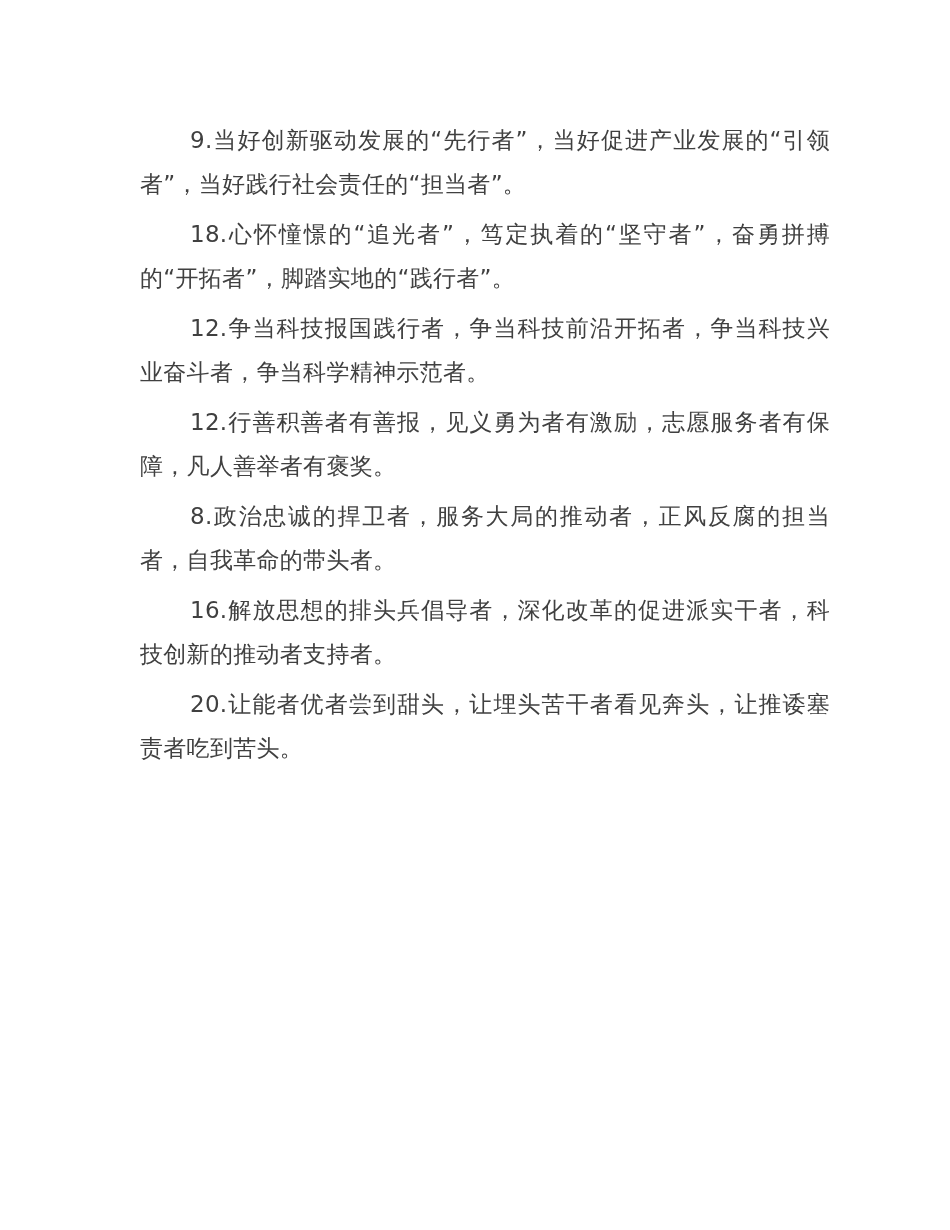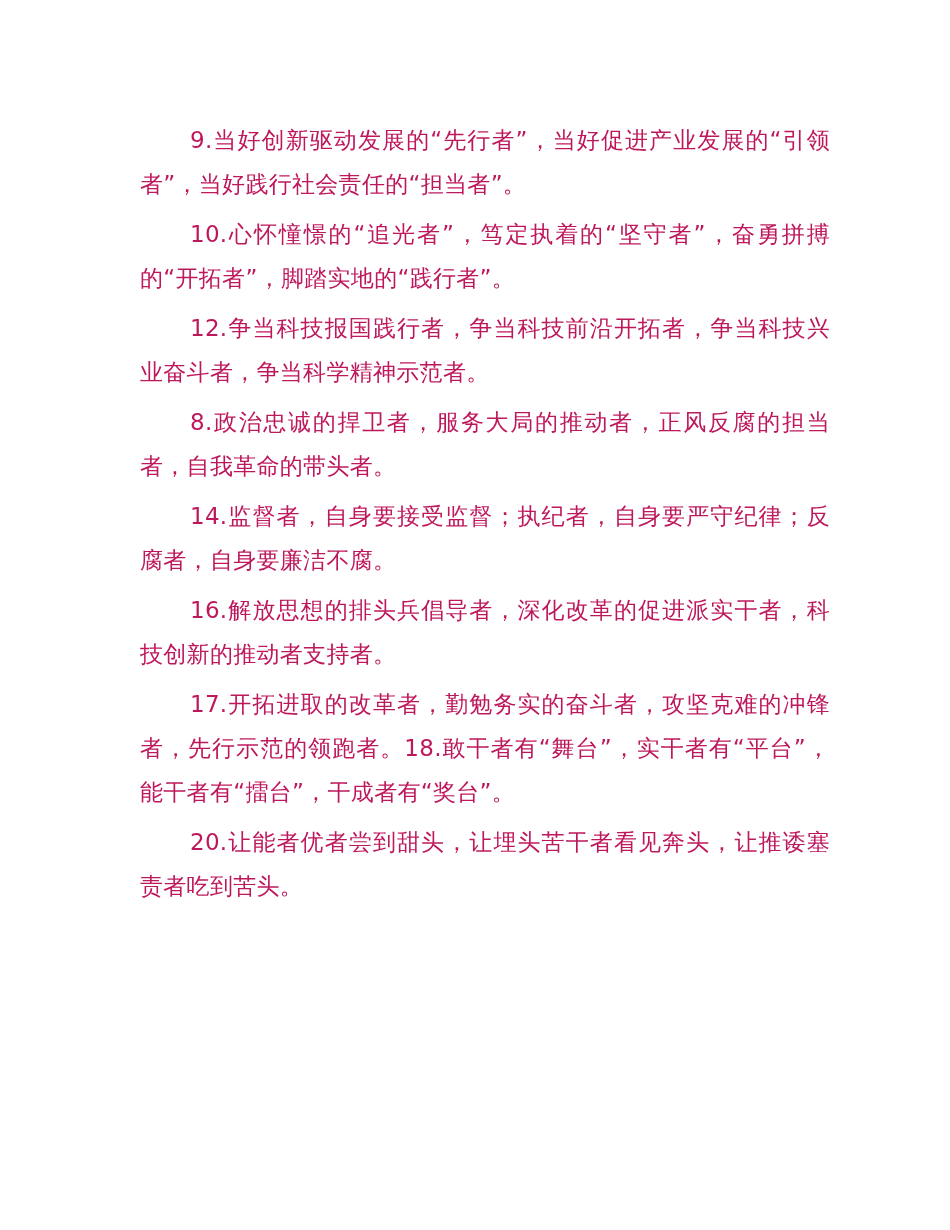--- a/index.html
+++ b/index.html
@@ -1,28 +1,27 @@
 <!DOCTYPE html>
 <html><head>
 <meta charset="utf-8">
 <style>
   html, body { margin: 0; padding: 0; background: #ffffff; }
   body { width: 950px; height: 1230px; position: relative; overflow: hidden; }
   .page {
     position: absolute; left: 140px; top: 118px; width: 690px;
-    font-family: "DejaVu Sans", sans-serif; font-size: 23px; color: #be185d;
+    font-family: "DejaVu Sans", sans-serif; font-size: 23px; color: #404040;
     line-height: 44px; letter-spacing: 0.3px;
   }
   .para { margin: 0 0 6px 0; text-indent: 50px; text-align: justify; }
 </style>
 </head>
 <body>
 
 <div class="page">
   <p class="para">9.当好创新驱动发展的“先行者”，当好促进产业发展的“引领者”，当好践行社会责任的“担当者”。</p>
-  <p class="para">10.心怀憧憬的“追光者”，笃定执着的“坚守者”，奋勇拼搏的“开拓者”，脚踏实地的“践行者”。</p>
+  <p class="para">18.心怀憧憬的“追光者”，笃定执着的“坚守者”，奋勇拼搏的“开拓者”，脚踏实地的“践行者”。</p>
   <p class="para">12.争当科技报国践行者，争当科技前沿开拓者，争当科技兴业奋斗者，争当科学精神示范者。</p>
+  <p class="para">12.行善积善者有善报，见义勇为者有激励，志愿服务者有保障，凡人善举者有褒奖。</p>
   <p class="para">8.政治忠诚的捍卫者，服务大局的推动者，正风反腐的担当者，自我革命的带头者。</p>
-  <p class="para">14.监督者，自身要接受监督；执纪者，自身要严守纪律；反腐者，自身要廉洁不腐。</p>
   <p class="para">16.解放思想的排头兵倡导者，深化改革的促进派实干者，科技创新的推动者支持者。</p>
-  <p class="para">17.开拓进取的改革者，勤勉务实的奋斗者，攻坚克难的冲锋者，先行示范的领跑者。18.敢干者有“舞台”，实干者有“平台”，能干者有“擂台”，干成者有“奖台”。</p>
   <p class="para">20.让能者优者尝到甜头，让埋头苦干者看见奔头，让推诿塞责者吃到苦头。</p>
 </div>
 
 </body></html>

